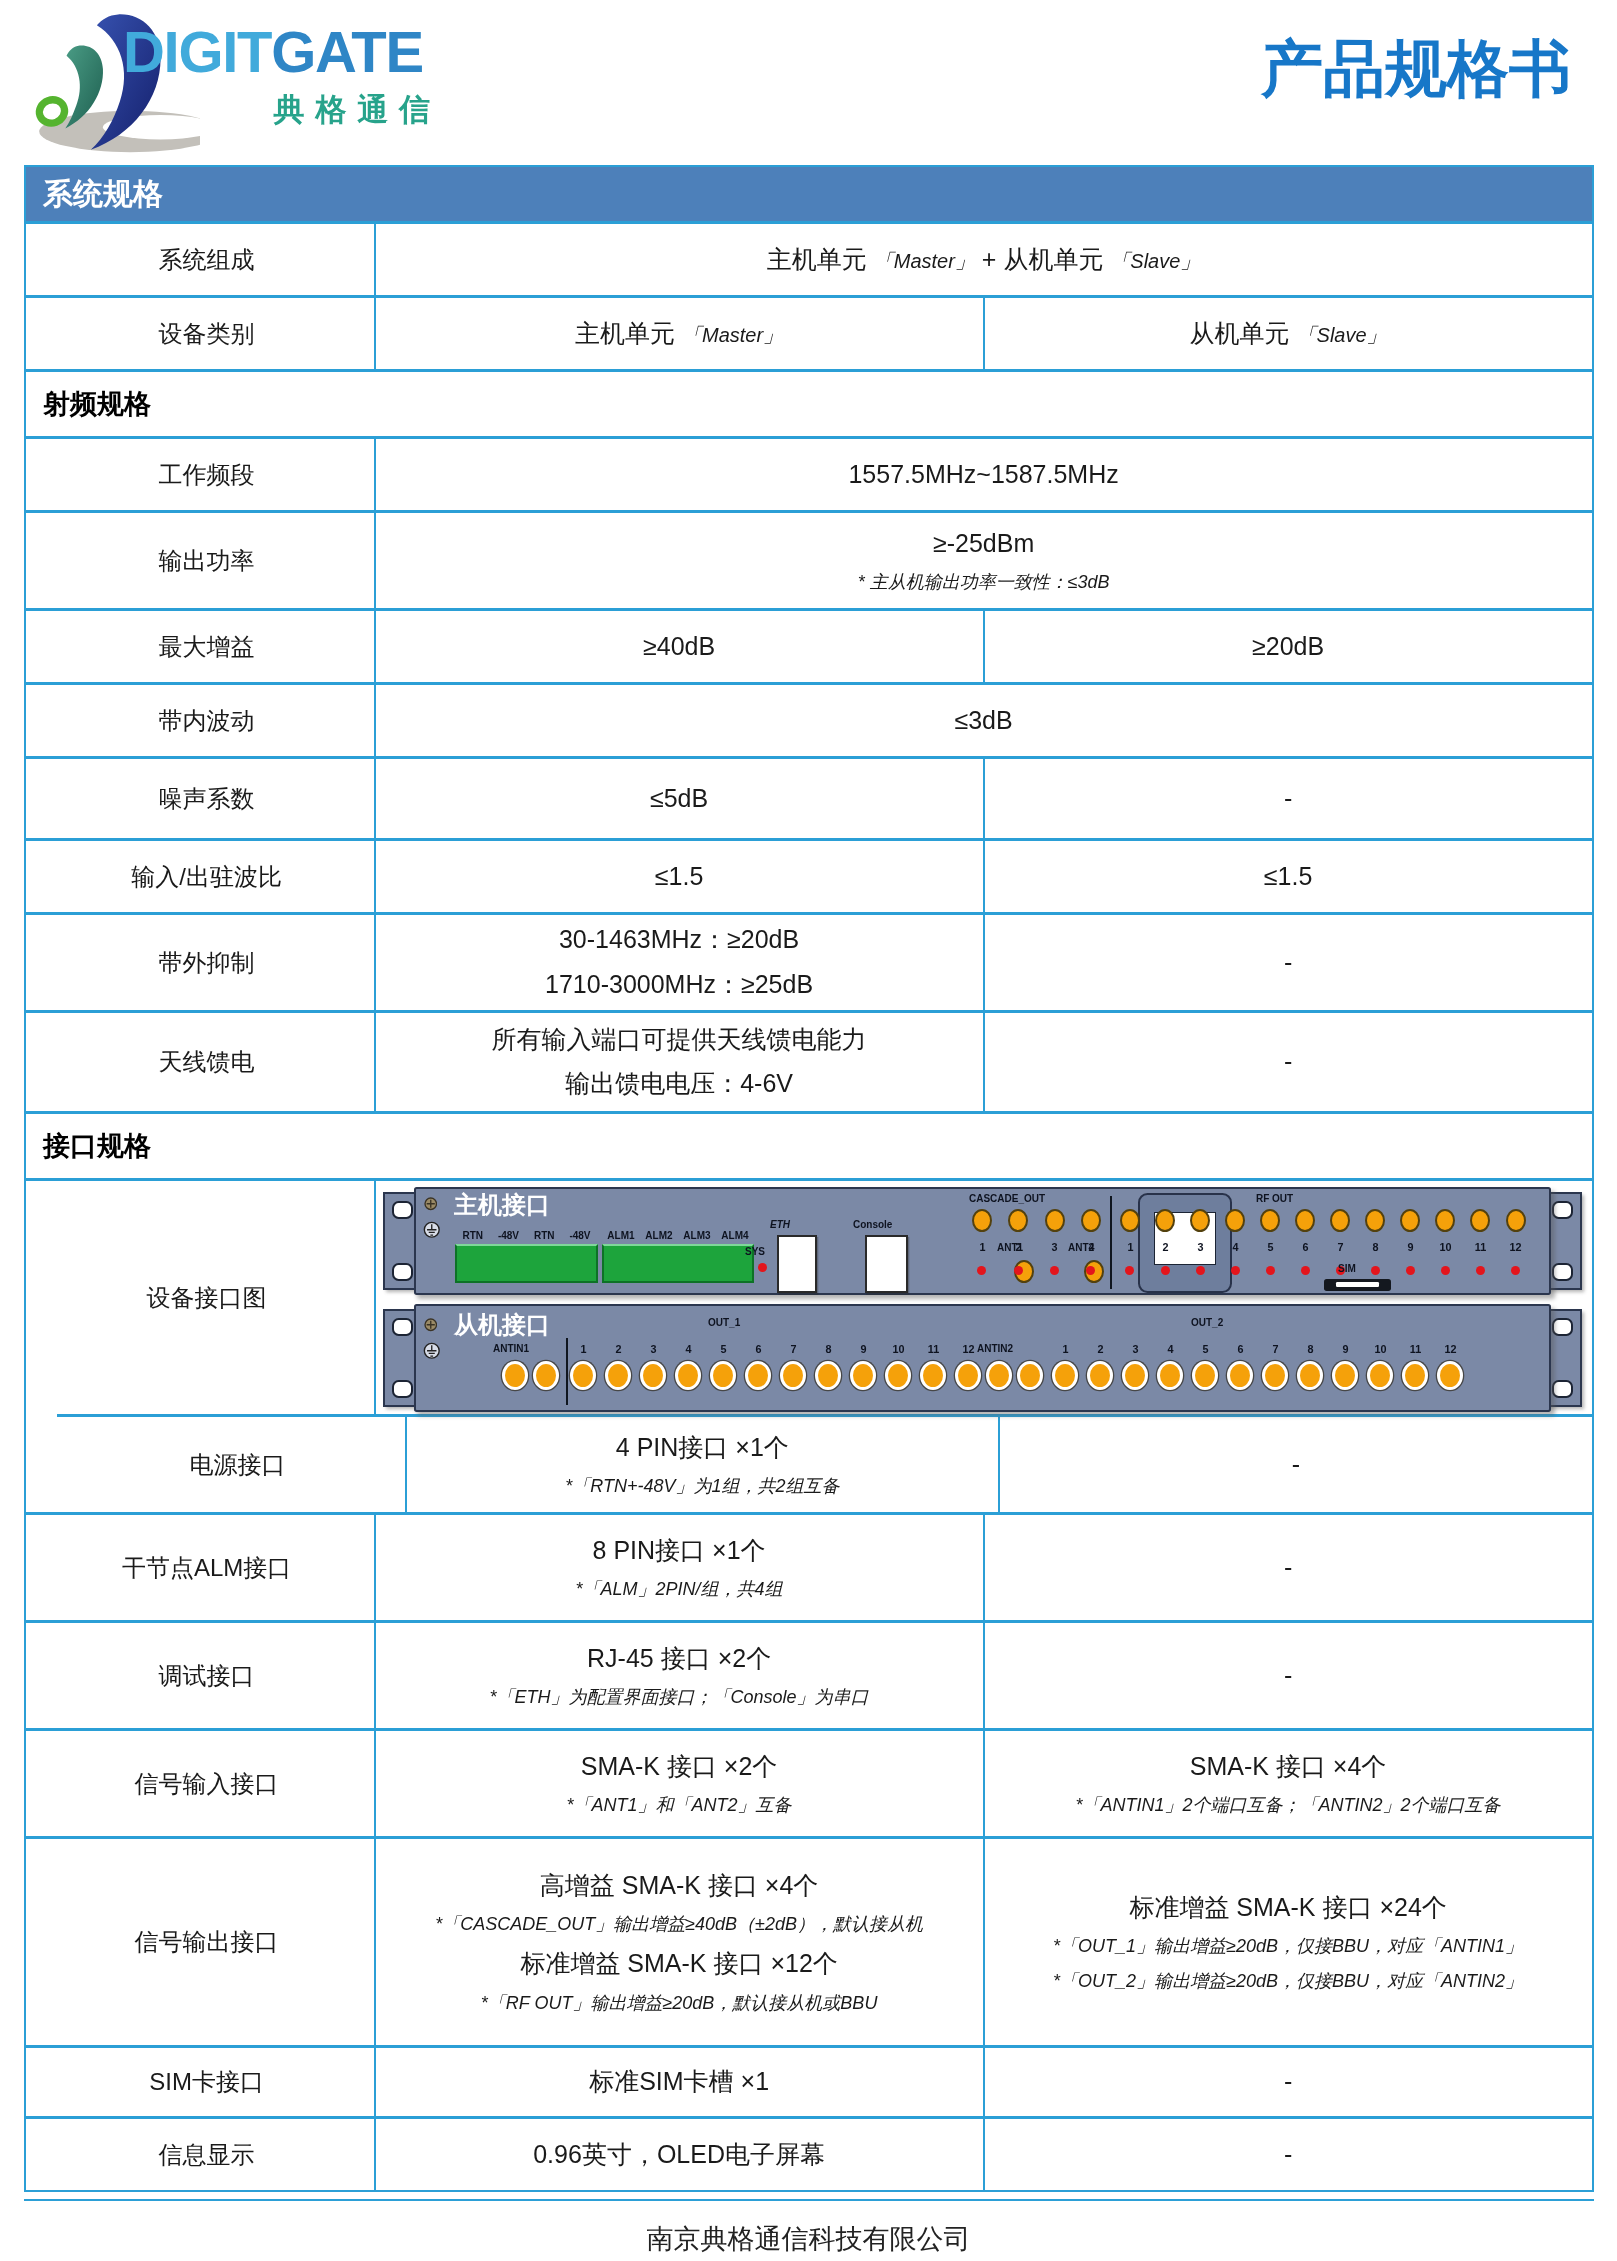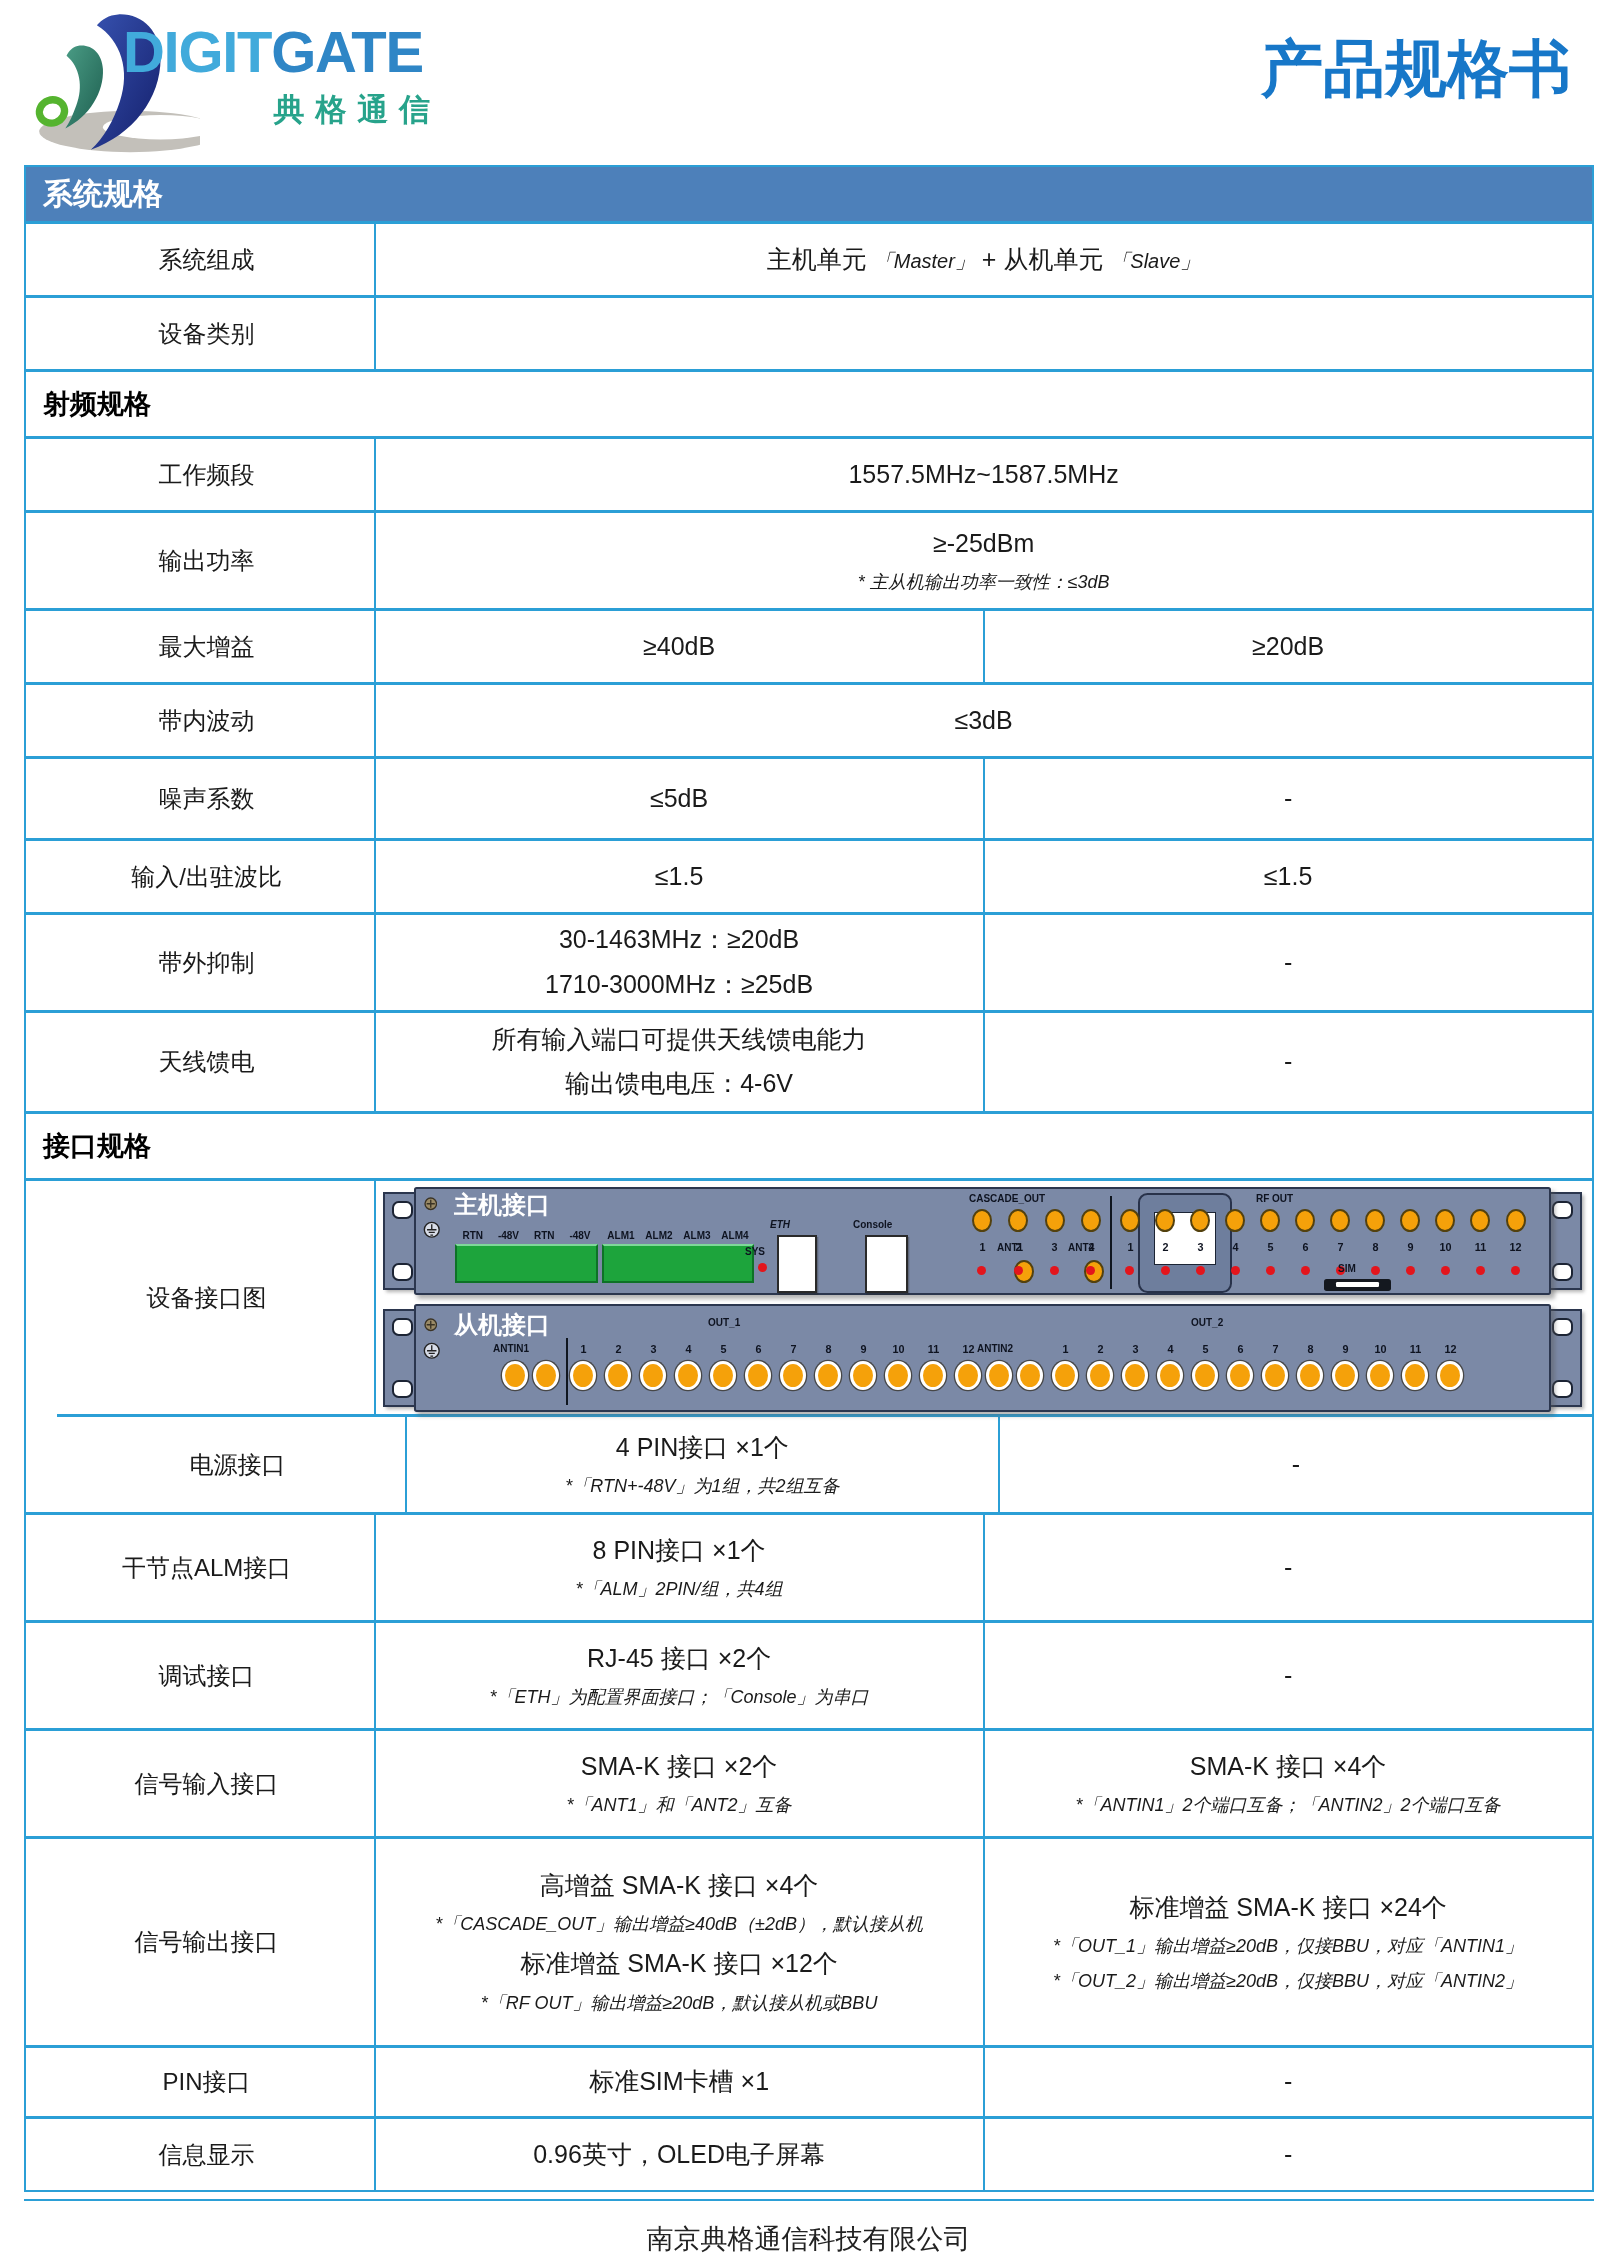--- a/index.html
+++ b/index.html
@@ -101,20 +101,28 @@
       <div class="t-row" style="height: 74px;">
         <div class="t-label">系统组成</div>
         <div class="t-cells">
           <div class="t-cell">
             <div class="t-value"><span>主机单元 </span><span class="tag-italic">「Master」</span><span> + 从机单元 </span><span class="tag-italic">「Slave」</span></div>
           </div>
         </div>
       </div>
       <div class="t-row" style="height: 74px;">
         <div class="t-label">设备类别</div>
+        <div class="t-cells">
+          <div class="t-cell">
+            <div class="t-value"><span>主机单元 </span><span class="tag-italic">「Master」</span></div>
+          </div>
+          <div class="t-cell">
+            <div class="t-value"><span>从机单元 </span><span class="tag-italic">「Slave」</span></div>
+          </div>
+        </div>
       </div>
       <div class="t-section" style="height: 67px;">射频规格</div>
       <div class="t-row" style="height: 74px;">
         <div class="t-label">工作频段</div>
         <div class="t-cells">
           <div class="t-cell">
             <div class="t-value"><span>1557.5MHz~1587.5MHz</span></div>
           </div>
         </div>
       </div>
@@ -439,21 +447,21 @@
             <div class="t-note"><span>*「RF OUT」输出增益≥20dB，默认接从机或BBU</span></div>
           </div>
           <div class="t-cell">
             <div class="t-value"><span>标准增益 SMA-K 接口 ×24个</span></div>
             <div class="t-note"><span>*「OUT_1」输出增益≥20dB，仅接BBU，对应「ANTIN1」</span></div>
             <div class="t-note"><span>*「OUT_2」输出增益≥20dB，仅接BBU，对应「ANTIN2」</span></div>
           </div>
         </div>
       </div>
       <div class="t-row" style="height: 71px;">
-        <div class="t-label">PIN接口</div>
+        <div class="t-label">SIM卡接口</div>
         <div class="t-cells">
           <div class="t-cell">
             <div class="t-value"><span>标准SIM卡槽 ×1</span></div>
           </div>
           <div class="t-cell">
             <div class="t-value"><span>-</span></div>
           </div>
         </div>
       </div>
       <div class="t-row" style="height: 74px;">

